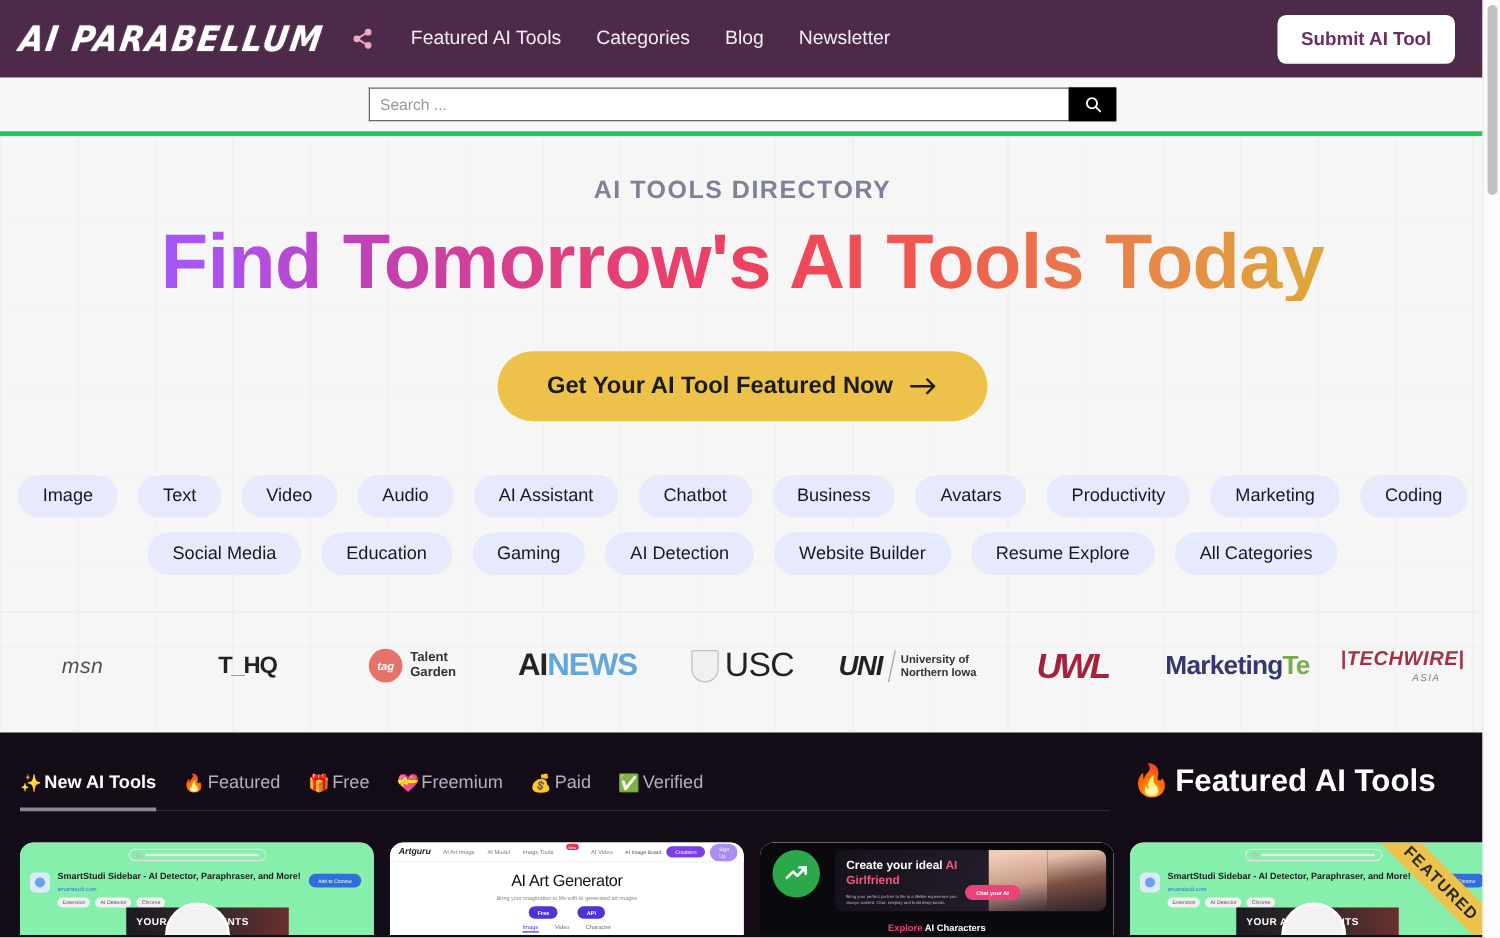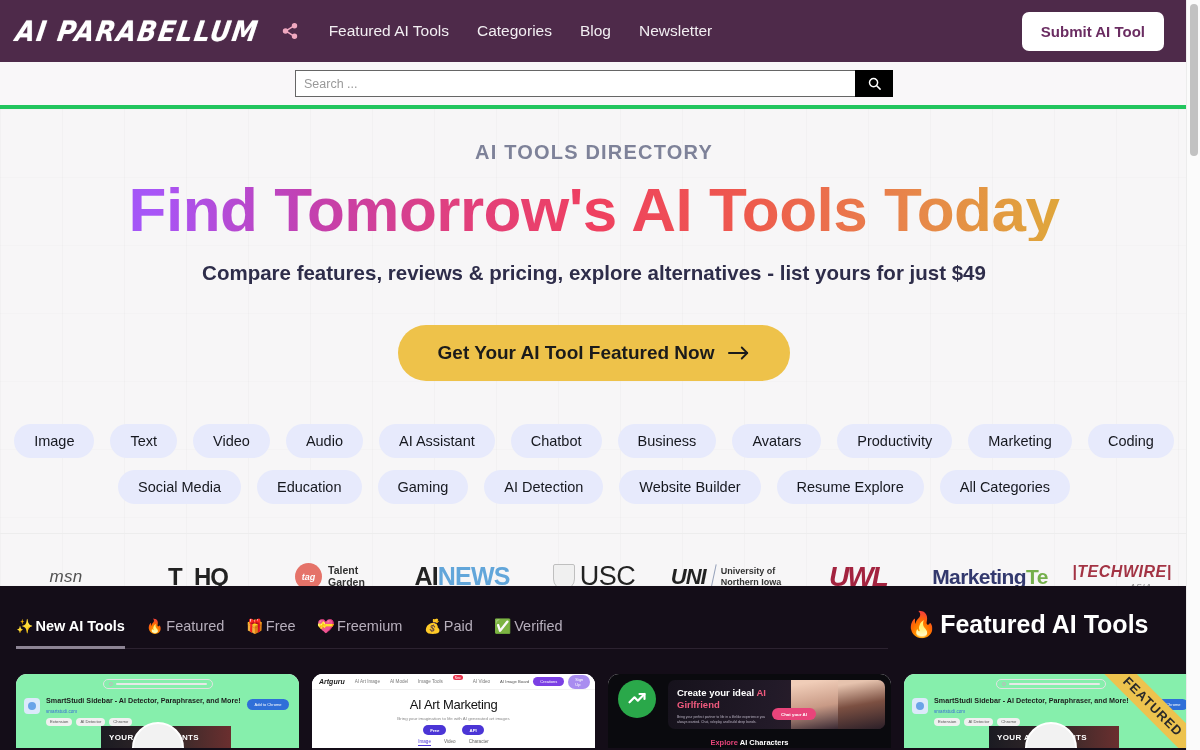--- a/index.html
+++ b/index.html
@@ -121,21 +121,21 @@
   .press {
     position: relative; margin-top: 29px; width: 1188px; height: 86px;
     display: flex; align-items: center;
     border-top: 1px solid #ededed;
   }
   .press-item {
     flex: 1; display: flex; align-items: center; justify-content: center;
     height: 86px; opacity: .92;
   }
   .lg-msn { font-size: 17px; color: #444; font-weight: 400; letter-spacing: .3px; font-style: italic; }
-  .lg-thq { font-size: 24px; font-weight: 700; color: #111; letter-spacing: -1px; }
+  .lg-thq { font-size: 19px; font-weight: 700; color: #111; letter-spacing: -1px; }
   .lg-thq .u { color: #e0685a; }
   .lg-tag { display: flex; align-items: center; gap: 6px; }
   .tag-circle {
     width: 27px; height: 27px; border-radius: 50%; background: #e4685e;
     color: #fff; font-size: 9px; font-weight: 700; font-style: italic;
     display: flex; align-items: center; justify-content: center;
   }
   .tag-txt { font-size: 10.5px; font-weight: 700; color: #222; line-height: 1.1; text-align: left; }
   .lg-ainews { font-size: 25px; font-weight: 700; letter-spacing: -0.8px; }
   .lg-ainews .ai { color: #111; }
@@ -350,21 +350,20 @@
           <circle cx="10.5" cy="10.5" r="6.5"></circle>
           <line x1="15.5" y1="15.5" x2="21" y2="21"></line>
         </svg>
       </div>
     </div>
   </div>
 
   <div class="hero">
     <div class="eyebrow">AI TOOLS DIRECTORY</div>
     <h1 class="hero-title">Find Tomorrow's AI Tools Today</h1>
-    <div class="hero-sub">Compare features, reviews &amp; pricing, explore alternatives - list yours for just $49</div>
 
     <div class="cta-wrap">
       <button class="cta-btn">
         <span>Get Your AI Tool Featured Now</span>
         <svg width="22" height="16" viewBox="0 0 24 16" fill="none" stroke="#1b1b1b" stroke-width="2" stroke-linecap="round" stroke-linejoin="round">
           <line x1="1" y1="8" x2="21" y2="8"></line>
           <polyline points="15,2 21,8 15,14"></polyline>
         </svg>
       </button>
     </div>
@@ -523,21 +522,21 @@
             <span class="mi">Image Tools</span>
             <span class="ag-badge">New</span>
             <span class="mi">AI Video</span>
             <span class="ag-cta">
               <span class="acct">AI Image Board</span>
               <span class="b1">Creations</span>
               <span class="b2">Sign Up</span>
             </span>
           </div>
           <div class="ag-main">
-            <div class="ag-h">AI Art Marketing</div>
+            <div class="ag-h">AI Art Generator</div>
             <div class="ag-p">Bring your imagination to life with AI generated art images</div>
             <div class="ag-chips">
               <b>Free</b>
               <b>API</b>
             </div>
             <div class="ag-tabs">
               <i class="on">Image</i>
               <i>Video</i>
               <i>Character</i>
             </div>

